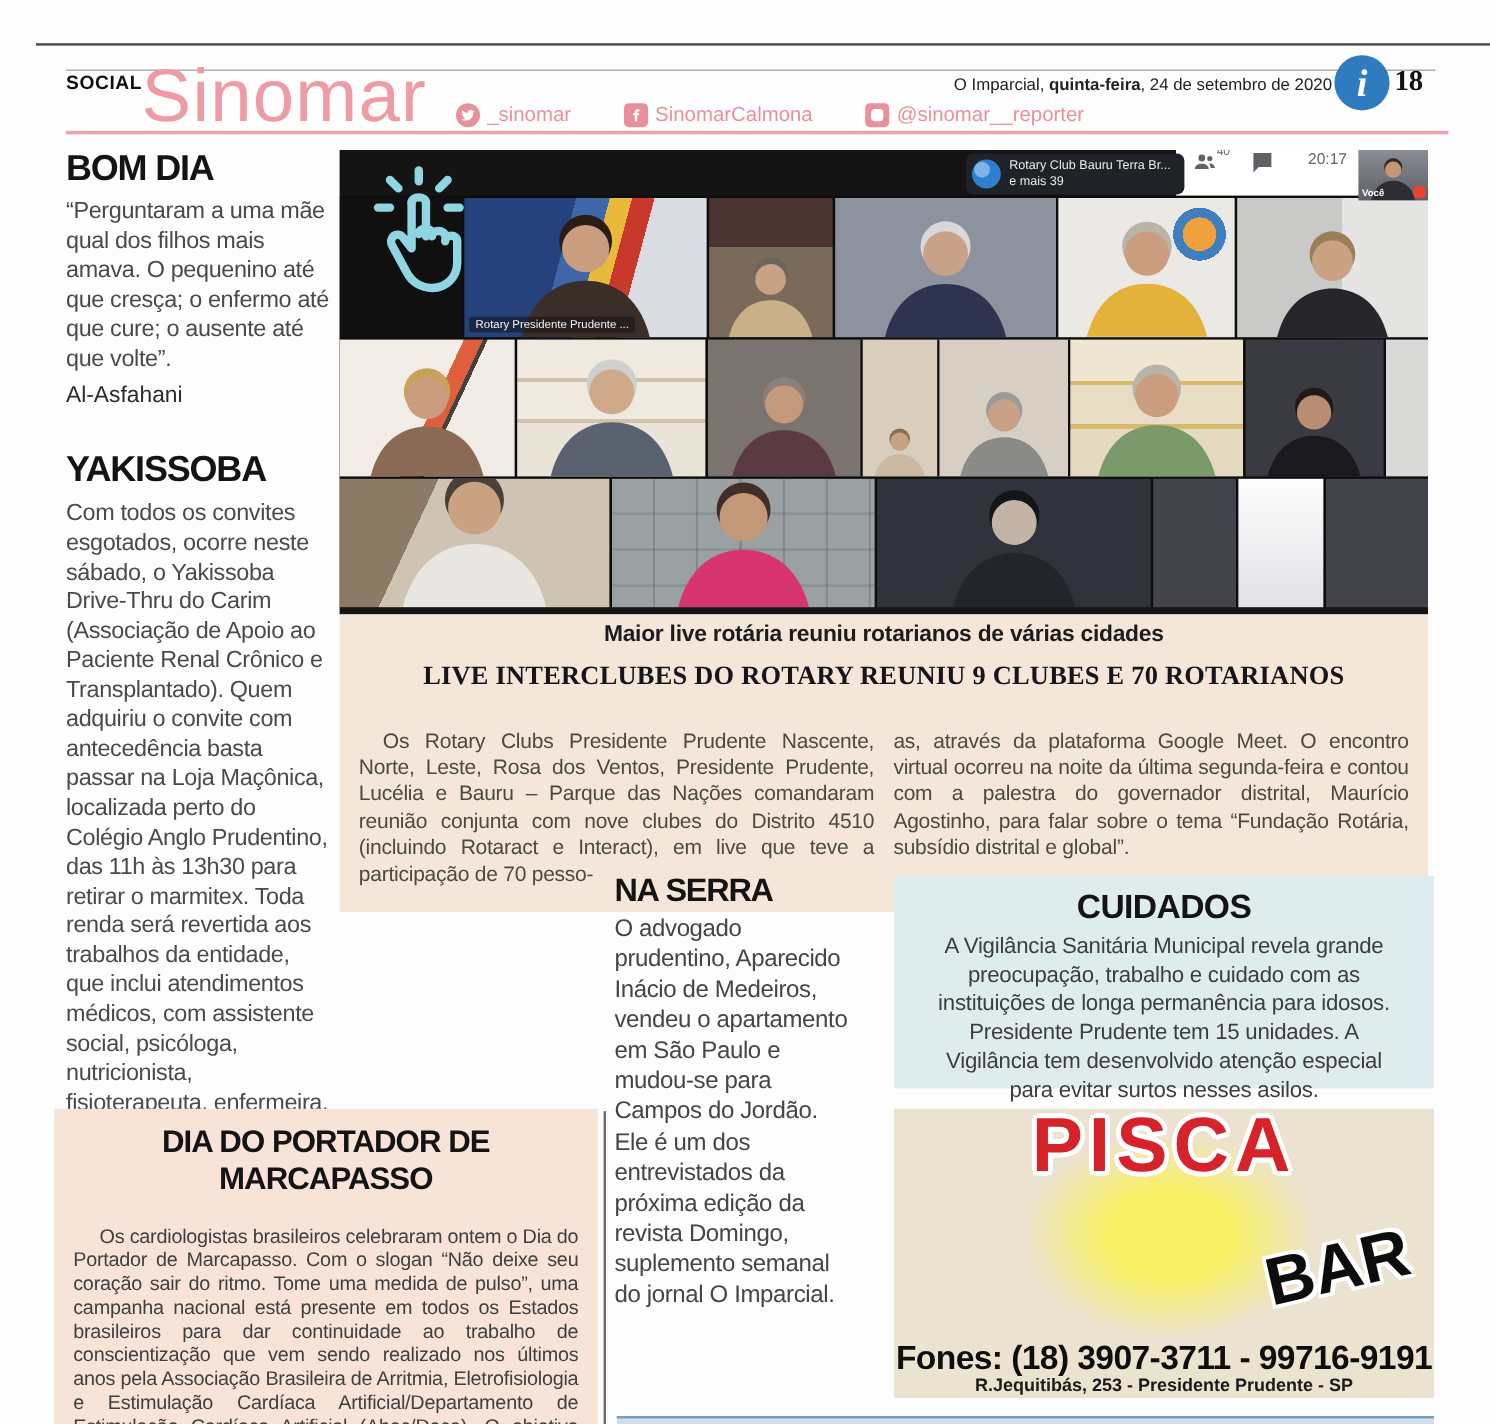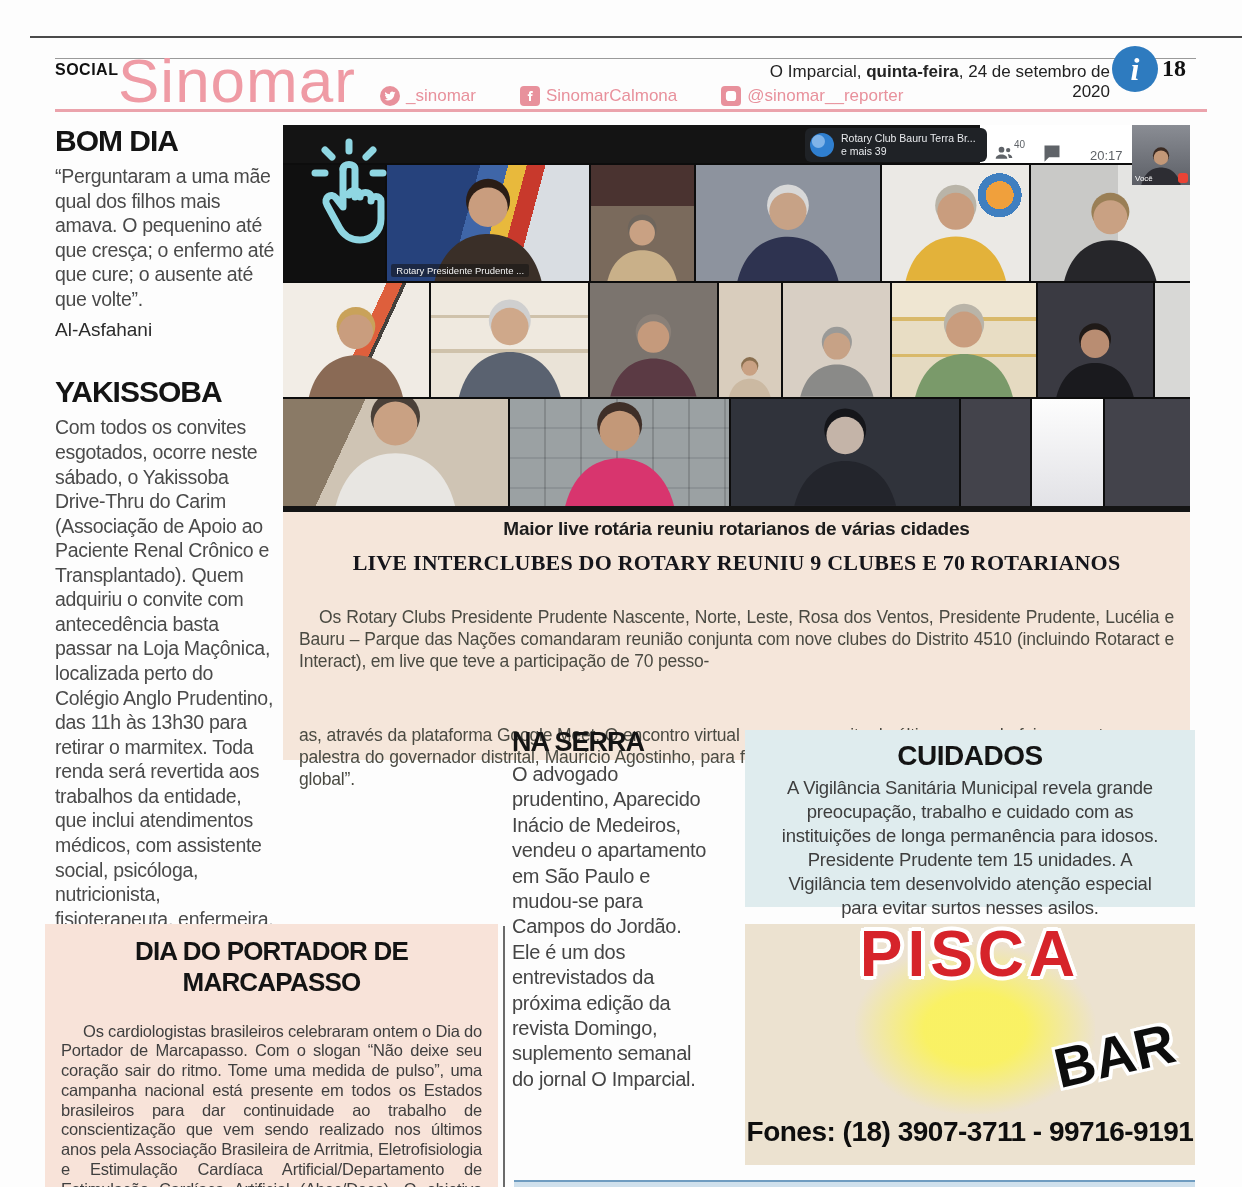--- a/index.html
+++ b/index.html
@@ -11,64 +11,64 @@
   .topline{left:30px;top:36px;width:1212px;height:2px;background:#4a4a4a;}
   .grayline{left:55px;top:58px;width:1141px;height:1px;background:#9a9a9a;}
   .pinkline{left:55px;top:109px;width:1152px;height:3px;background:#eba3ac;}
   .section-label{left:55px;top:61px;font-size:16px;font-weight:800;letter-spacing:.5px;color:#111;}
   .columnist{left:118px;top:50px;font-size:62px;font-weight:300;color:#ef9ba5;letter-spacing:1px;line-height:1;}
   .handles{left:352px;top:86px;display:flex;align-items:center;gap:16px;color:#e8919c;font-size:17px;}
   .handle{display:flex;align-items:flex-end;gap:6px;padding-left:28px;}
   .s-ico{width:20px;height:20px;border-radius:50%;background:#e8919c;display:flex;align-items:center;justify-content:center;color:#fff;flex:0 0 auto;}
   .s-ico.sq{border-radius:4px;}
   .s-ico svg{width:12px;height:12px;fill:#fff;}
-  .dateline{left:760px;top:62px;width:350px;text-align:right;font-size:17px;color:#222;}
+  .dateline{left:760px;top:62px;width:350px;text-align:right;font-size:14px;color:#222;}
   .dateline b{font-weight:800;}
   .paper-logo{left:1112px;top:46px;width:46px;height:46px;border-radius:50%;background:#2e7bbf;
               display:flex;align-items:center;justify-content:center;
               font-family:"Liberation Serif",serif;font-style:italic;font-weight:700;font-size:32px;color:#fff;}
   .pagenum{left:1162px;top:55px;font-family:"Liberation Serif",serif;font-weight:700;font-size:24px;color:#111;}
 
   
   .leftcol{left:55px;top:124px;width:220px;}
   .colhead{font-size:30px;font-weight:800;letter-spacing:-1px;color:#141414;margin:0 0 6px;}
   .quote,.colbody{font-size:19.5px;line-height:1.26;color:#4a4a4a;letter-spacing:-.3px;margin:0;}
   .author{font-size:19px;font-weight:400;color:#2b2b2b;margin-top:8px;}
   .yaki{margin-top:34px;}
 
   
   .photo{left:283px;top:125px;width:907px;height:387px;background:#141414;overflow:hidden;}
   .meet-pill{position:absolute;left:522px;top:3px;width:182px;height:34px;background:#1f2226;border-radius:6px;
              display:flex;align-items:center;gap:7px;padding-left:5px;box-sizing:border-box;z-index:5;}
   .meet-avatar{width:24px;height:24px;border-radius:50%;background:radial-gradient(circle at 35% 35%,#7fb3e8 0 6px,#2f7fd0 7px);flex:0 0 auto;}
   .meet-room{color:#e8eaed;font-size:10.5px;line-height:1.25;white-space:nowrap;overflow:hidden;}
   .meet-white{position:absolute;left:697px;top:0;width:210px;height:38px;background:#fff;z-index:4;
-              display:flex;align-items:flex-end;gap:28px;padding-left:14px;box-sizing:border-box;color:#5f6368;}
+              display:flex;align-items:flex-start;gap:28px;padding-left:14px;box-sizing:border-box;color:#5f6368;}
   .meet-ic{position:relative;width:20px;height:20px;}
   .meet-ic svg{width:20px;height:20px;fill:#5f6368;}
   .meet-count{position:absolute;top:-4px;right:-11px;font-size:10px;color:#5f6368;}
   .meet-time{font-size:13px;color:#5f6368;}
-  .self-thumb{position:absolute;right:0;top:0;width:58px;height:60px;background:linear-gradient(180deg,#8a8d94,#5c5f66);z-index:6;overflow:hidden;}
+  .self-thumb{position:absolute;right:0;top:0;width:58px;height:42px;background:linear-gradient(180deg,#8a8d94,#5c5f66);z-index:6;overflow:hidden;font-weight:bold;}
   .self-label{position:absolute;left:3px;bottom:2px;color:#fff;font-size:8px;z-index:7;}
   .mic-badge{position:absolute;right:2px;bottom:2px;width:10px;height:10px;border-radius:3px;background:#ea4335;z-index:7;}
   .hand{position:absolute;left:16px;top:10px;width:100px;height:130px;z-index:5;}
   .grid{position:absolute;left:0;top:38px;width:100%;}
   .vrow{display:flex;width:100%;border-top:2px solid #0d0d0d;box-sizing:border-box;}
   .vtile{position:relative;overflow:hidden;border-right:2px solid #0d0d0d;box-sizing:border-box;}
   .vtile:last-child{border-right:none;}
   .person{position:absolute;bottom:0;left:0;width:100%;}
   .vlabel{position:absolute;left:4px;bottom:4px;background:rgba(20,20,20,.55);color:#f2f2f2;
           font-size:9.5px;padding:1px 5px;border-radius:2px;white-space:nowrap;}
 
   
   .article{left:283px;top:512px;width:907px;height:248px;background:#f5e6da;box-sizing:border-box;}
   .caption{padding-top:6px;text-align:center;font-size:19px;font-weight:800;color:#1c1c1c;letter-spacing:-.2px;}
   .headline{margin-top:10px;text-align:center;font-family:"Liberation Serif",serif;font-weight:700;
             font-size:22px;color:#15151b;letter-spacing:.2px;}
-  .artcols{display:flex;gap:16px;padding:12px 16px 0;flex-direction:column;}
+  .artcols{display:flex;gap:16px;padding:12px 16px 0;}
   .artcol{flex:1;font-size:17.5px;line-height:1.28;color:#4a4a42;text-align:justify;letter-spacing:-.2px;}
   .indent{text-indent:20px;}
 
   
   .perigo{left:285px;top:731px;width:200px;}
   .naserra{left:512px;top:727px;width:200px;}
   .midhead{font-size:27px;font-weight:800;letter-spacing:-1px;color:#141414;margin:0 0 4px;}
   .midbody{font-size:20px;line-height:1.27;color:#454545;letter-spacing:-.3px;margin:0;}
   .cuidados{left:745px;top:730px;width:450px;height:177px;background:#dfecee;box-sizing:border-box;text-align:center;}
   .cuid-title{font-size:28px;font-weight:800;letter-spacing:-.5px;color:#141414;margin-top:10px;}
@@ -342,16 +342,17 @@
   <div class="abs marca">
     <div class="marca-title">DIA DO PORTADOR DE MARCAPASSO</div>
     <p class="marca-body">Os cardiologistas brasileiros celebraram ontem o Dia do Portador de Marcapasso. Com o slogan “Não deixe seu coração sair do ritmo. Tome uma medida de pulso”, uma campanha nacional está presente em todos os Estados brasileiros para dar continuidade ao trabalho de conscientização que vem sendo realizado nos últimos anos pela Associação Brasileira de Arritmia, Eletrofisiologia e Estimulação Cardíaca Artificial/Departamento de Estimulação Cardíaca Artificial (Abec/Deca). O objetivo principal da ação é ensinar como medir a frequência cardíaca por meio da medição de batimentos no pulso. Sem a necessidade de um equipamento específico, é possível detec-</p>
   </div>
 
   <div class="abs ad">
     <div class="ad-glow"></div>
     <div class="ad-brand">PISCA</div>
     <div class="ad-bar3">BAR</div>
     <div class="ad-phones">Fones: (18) 3907-3711 - 99716-9191</div>
+    <div class="ad-addr">R.Jequitibás, 253 - Presidente Prudente - SP</div>
   </div>
 
   <div class="abs bluestrip"></div>
 </div>
 
 </body></html>

